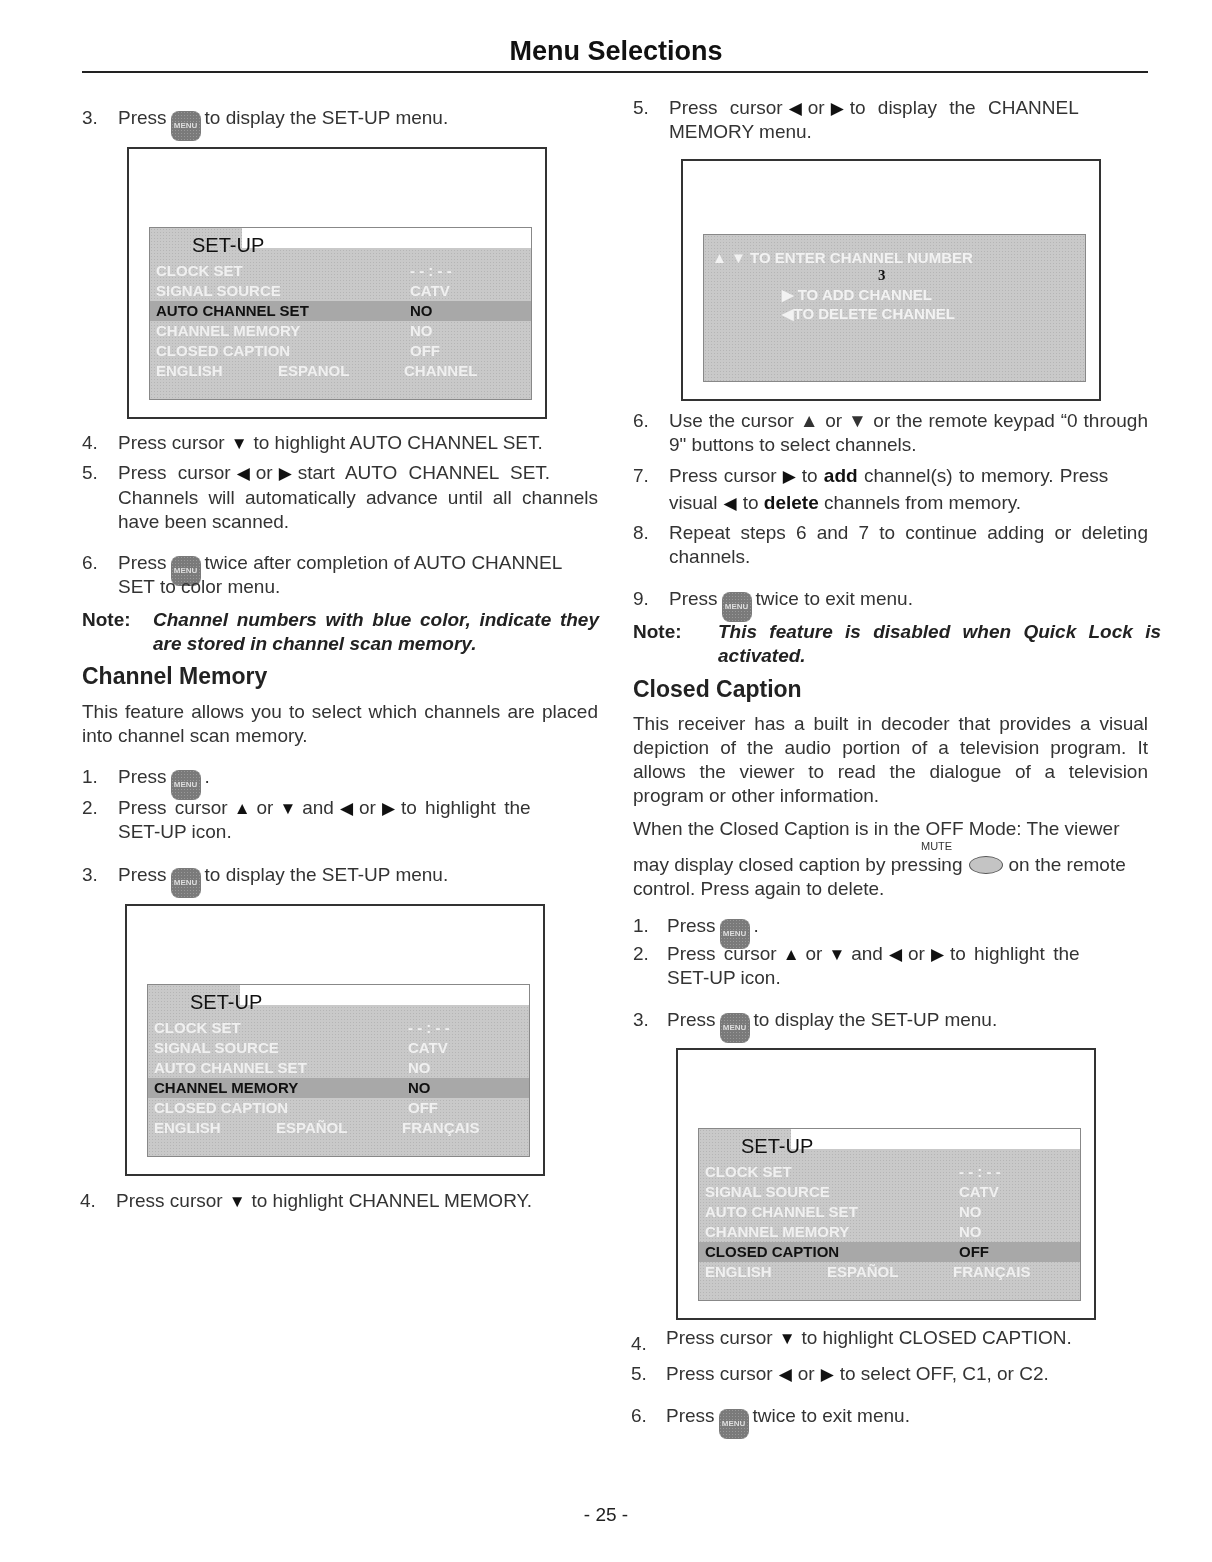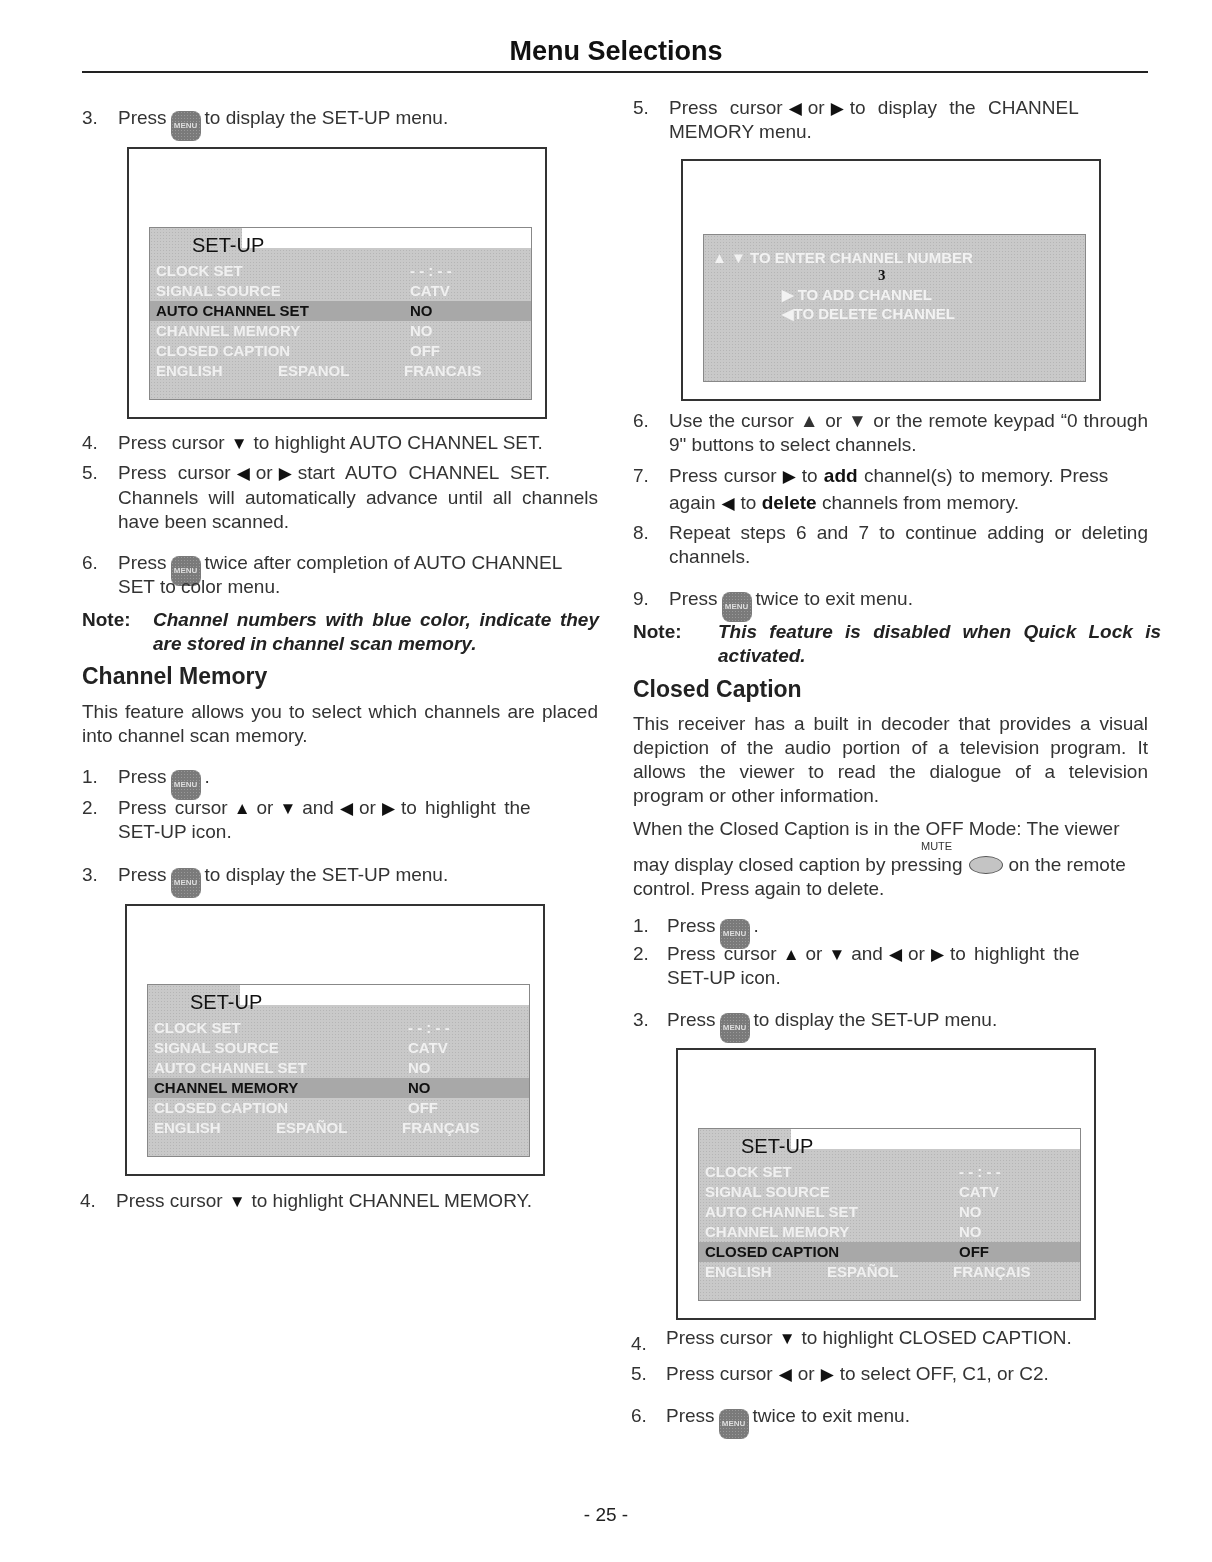--- a/index.html
+++ b/index.html
@@ -62,21 +62,21 @@
         <span class="lbl">CHANNEL MEMORY</span>
         <span class="val" style="left:260px;">NO</span>
       </div>
     <div class="osd-row" style="top:113px;">
         <span class="lbl">CLOSED CAPTION</span>
         <span class="val" style="left:260px;">OFF</span>
       </div>
     <div class="osd-row osd-lang" style="top:133px;">
         <span style="left:6px;">ENGLISH</span>
         <span style="left:128px;">ESPANOL</span>
-        <span style="left:254px;">FRANCAIS</span>
+        <span style="left:254px;">CHANNEL</span>
       </div>
   </div>
 </div>
 
 <div class="num" style="left:82px;top:431px;">4.</div>
 <div class="t" style="left:118px;top:431px;"><span>Press cursor</span><span class="tri">▼</span><span>to highlight AUTO CHANNEL SET.</span></div>
 
 <div class="num" style="left:82px;top:461px;">5.</div>
 <div class="t" style="left:118px;top:461px;word-spacing:6px;"><span>Press cursor</span><span class="tri">◀</span><span>or</span><span class="tri">▶</span><span>start AUTO CHANNEL SET.</span></div>
 <div class="j" style="left:118px;top:486px;width:480px;">Channels will automatically advance until all channels have been scanned.</div>
@@ -147,21 +147,21 @@
     <div class="cm-line" style="left:78px;top:51px;"><span>▶</span> <span>TO ADD CHANNEL</span></div>
     <div class="cm-line" style="left:78px;top:70px;"><span>◀</span><span>TO DELETE CHANNEL</span></div>
   </div>
 </div>
 
 <div class="num" style="left:633px;top:409px;">6.</div>
 <div class="j" style="left:669px;top:409px;width:479px;">Use the cursor ▲ or ▼ or the remote keypad “0 through 9" buttons to select channels.</div>
 
 <div class="num" style="left:633px;top:464px;">7.</div>
 <div class="t" style="left:669px;top:464px;word-spacing:1px;"><span>Press cursor</span><span class="tri">▶</span><span>to</span> <span class="bold">add</span> <span>channel(s) to memory. Press</span></div>
-<div class="t" style="left:669px;top:491px;"><span>again</span><span class="tri">◀</span><span>to</span> <span class="bold">delete</span> <span>channels from memory.</span></div>
+<div class="t" style="left:669px;top:491px;"><span>visual</span><span class="tri">◀</span><span>to</span> <span class="bold">delete</span> <span>channels from memory.</span></div>
 
 <div class="num" style="left:633px;top:521px;">8.</div>
 <div class="j" style="left:669px;top:521px;width:479px;">Repeat steps 6 and 7 to continue adding or deleting channels.</div>
 
 <div class="num" style="left:633px;top:587px;">9.</div>
 <div class="t" style="left:669px;top:587px;"><span>Press</span><span class="menu-btn">MENU</span><span>twice to exit menu.</span></div>
 
 <div class="note-label" style="left:633px;top:621px;">Note:</div>
 <div class="note-text" style="left:705px;top:620px;width:443px;margin-left:13px;">This feature is disabled when Quick Lock is activated.</div>
 

